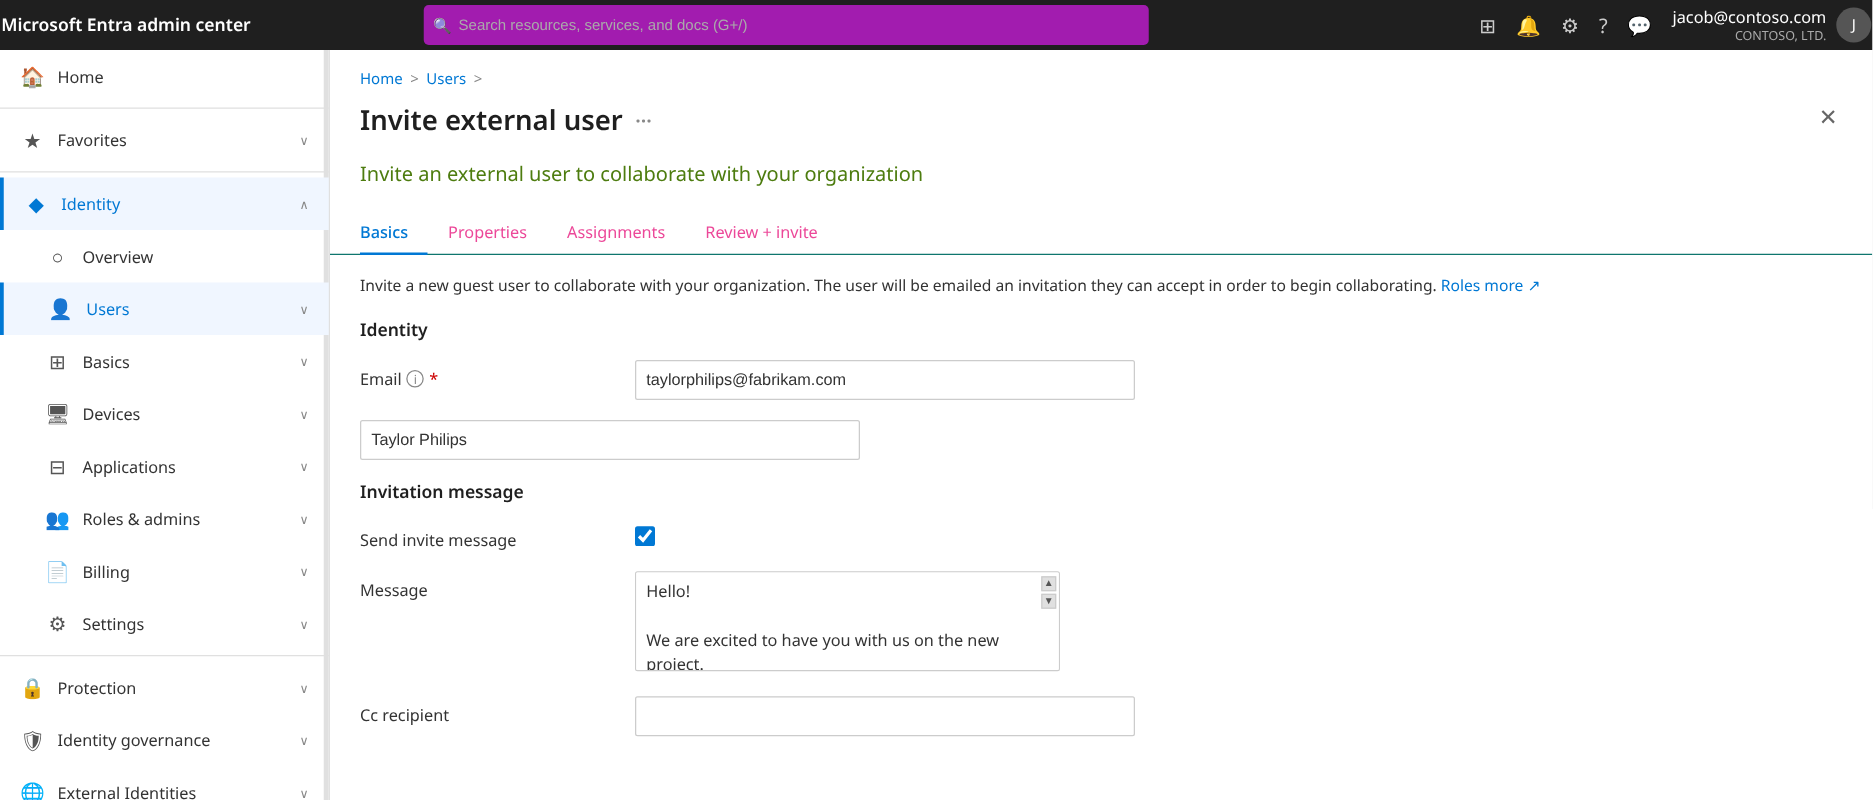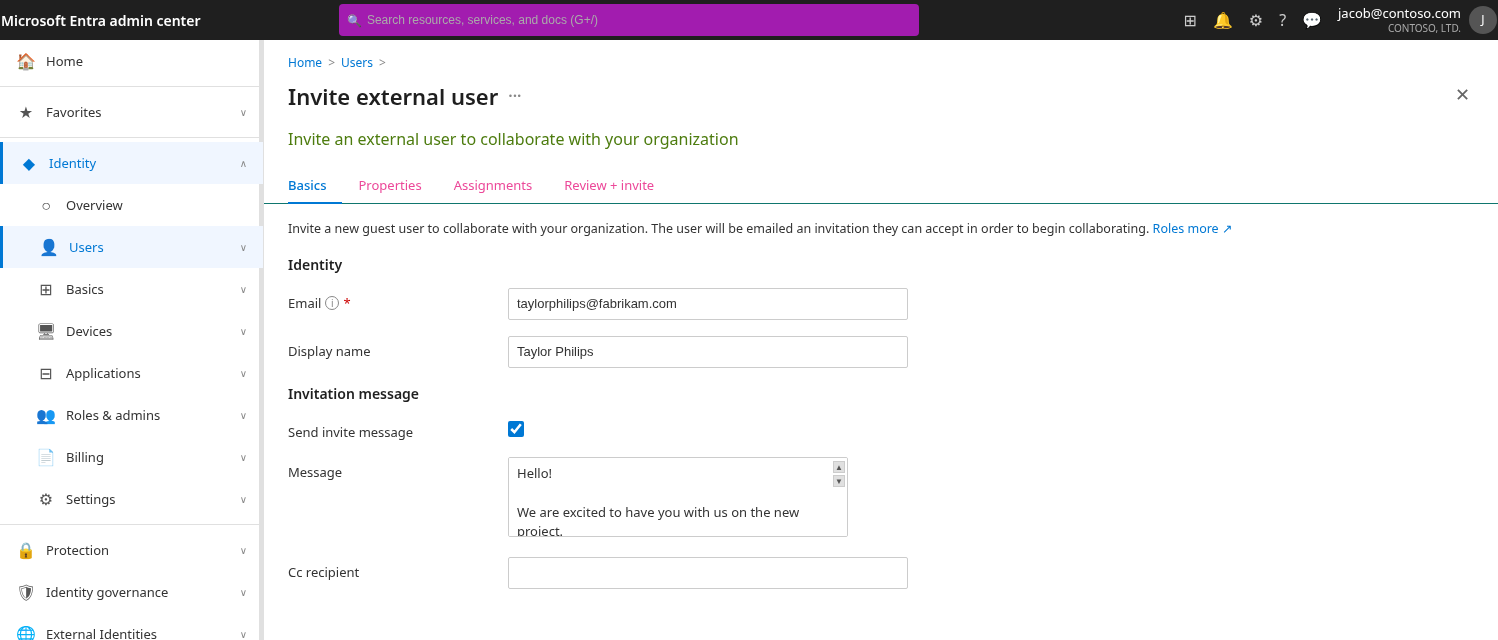--- a/index.html
+++ b/index.html
@@ -479,23 +479,20 @@
       <div class="form-row">
         <div class="form-label">
           <span>Email</span>
           <span class="form-label-info">i</span>
           <span class="form-label-required">*</span>
         </div>
         <input type="email" class="form-input" value="taylorphilips@fabrikam.com" style="">
       </div>
 
       <div class="form-row">
-        <div class="form-label">
-          <span>Display name</span>
-        </div>
         <input type="text" class="form-input" value="Taylor Philips" style="">
       </div>
 
       <div class="section-title-message" style="margin-top: 8px;">Invitation message</div>
 
       <div class="form-row">
         <div class="form-label">
           <span>Send invite message</span>
         </div>
         <div class="checkbox-wrapper">

